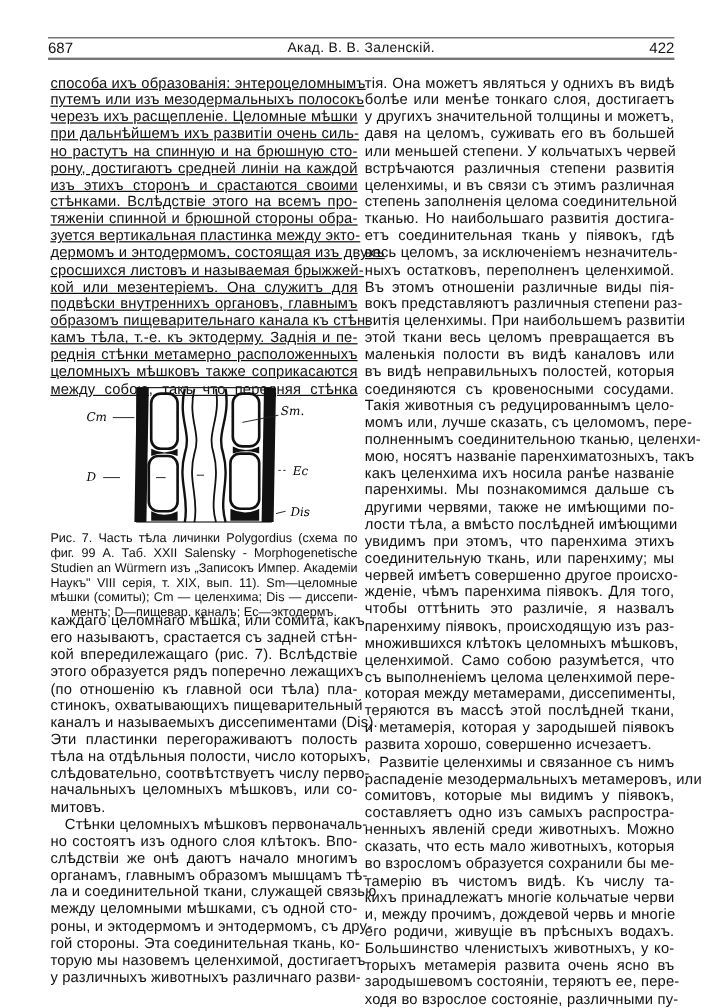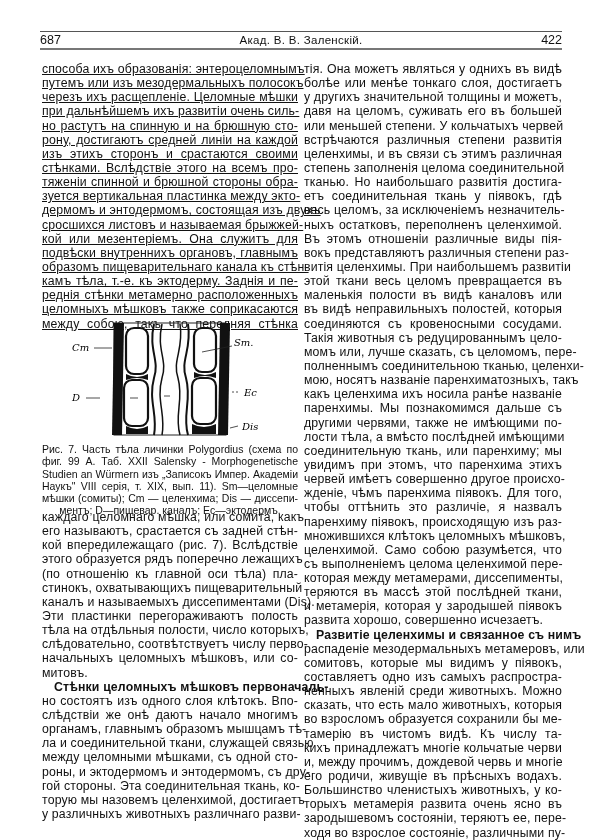--- a/index.html
+++ b/index.html
@@ -9,21 +9,21 @@
     .rule.bot { top: 48px; height: 2px; background: #777; }
     .header { position: absolute; top: 33px; left: 40px; width: 522px; height: 26px; font-size: 12.5px; line-height: 14px; }
     .header .pl { position: absolute; left: 0; top: 0; }
     .header .pr { position: absolute; right: 0; top: 0; }
     .header .title { position: absolute; left: 0; right: 0; text-align: center; font-size: 11.5px; letter-spacing: 0.3px; }
     .col { position: absolute; top: 62px; font-size: 12.3px; line-height: 14.15px; text-align: justify; letter-spacing: 0.15px; }
     .col.left { left: 42px; width: 256px; text-decoration: underline; }
     .col.right { left: 304px; width: 258px; }
     .line { display: block; white-space: nowrap; text-align-last: justify; text-align: justify; height: 14.15px; }
     .line.last { text-align-last: left; }
-    .line.indent { padding-left: 12px; font-weight: bold; }
+    .line.indent { padding-left: 12px; }
     .figure { position: absolute; left: 42px; top: 320px; width: 256px; height: 118px; }
     .caption { position: absolute; left: 42px; top: 443px; width: 256px; font-size: 10.5px; line-height: 12.3px; text-align: justify; }
     .caption .line { height: 12.3px; }
     .caption .line.center { text-align: center; text-align-last: center; }
     .col2 { position: absolute; left: 42px; top: 510px; width: 256px; font-size: 12.3px; line-height: 14.15px; letter-spacing: 0.15px; }
   </style>
 </head>
 <body>
 
 <div class="rule top"></div>
@@ -151,22 +151,22 @@
     <span class="line">въ видѣ неправильныхъ полостей, которыя</span>
     <span class="line">соединяются  съ  кровеносными  сосудами.</span>
     <span class="line">Такія животныя съ редуцированнымъ  цело-</span>
     <span class="line">момъ или, лучше сказать, съ целомомъ, пере-</span>
     <span class="line">полненнымъ соединительною тканью, целенхи-</span>
     <span class="line">мою, носятъ названіе паренхиматозныхъ, такъ</span>
     <span class="line">какъ целенхима ихъ носила ранѣе названіе</span>
     <span class="line">паренхимы.  Мы  познакомимся  дальше  съ</span>
     <span class="line">другими червями, также не имѣющими  по-</span>
     <span class="line">лости тѣла, а вмѣсто послѣдней имѣющими</span>
+    <span class="line">увидимъ  при  этомъ,  что паренхима  этихъ</span>
     <span class="line">соединительную ткань,  или  паренхиму; мы</span>
-    <span class="line">увидимъ  при  этомъ,  что паренхима  этихъ</span>
     <span class="line">червей имѣетъ совершенно другое происхо-</span>
     <span class="line">жденіе, чѣмъ паренхима піявокъ. Для того,</span>
     <span class="line">чтобы  оттѣнить  это  различіе,  я  назвалъ</span>
     <span class="line">паренхиму піявокъ,  происходящую изъ раз-</span>
     <span class="line">множившихся клѣтокъ целомныхъ мѣшковъ,</span>
     <span class="line">целенхимой.  Само  собою  разумѣется,  что</span>
     <span class="line">съ  выполненіемъ  целома целенхимой  пере-</span>
     <span class="line">которая  между метамерами,  диссепименты,</span>
     <span class="line">теряются  въ  массѣ этой послѣдней ткани,</span>
     <span class="line">и метамерія,  которая у зародышей  піявокъ</span>

